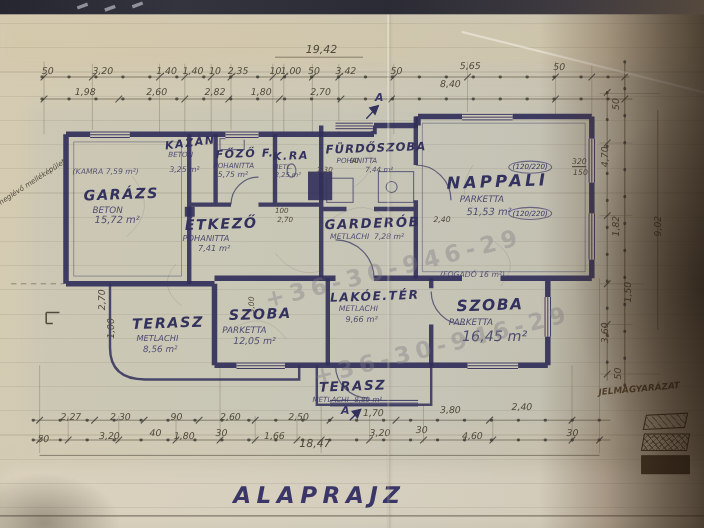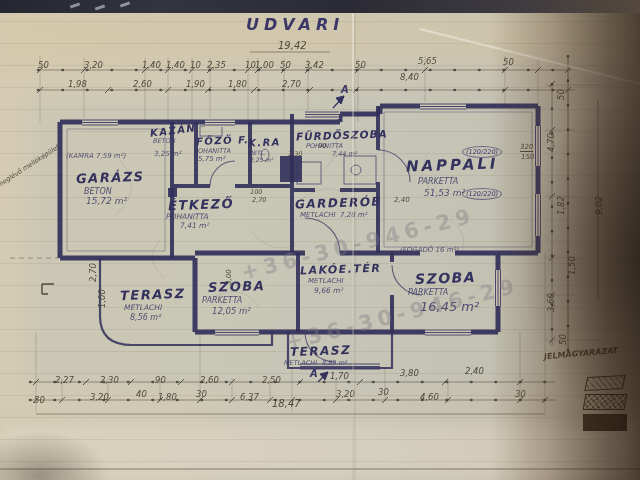--- a/index.html
+++ b/index.html
@@ -121,59 +121,58 @@
       <path stroke="#4f4a3b" fill="none" stroke-width="1.4" d="M42,284h12M42,284v10M42,294h6"></path>
     </g>
 
     <g stroke="#44403a" stroke-width="0.8" fill="none" opacity="0.15">
       <path d="M120,160q25,30 -5,55M300,200q35,-25 55,5M250,230q20,25 45,15M430,150q-20,30 10,45M210,300q30,-20 50,8M330,130q18,22 -8,40M450,220q25,18 5,40M160,240q-18,20 5,38"></path>
     </g>
     <path d="M0,469H640" stroke="rgba(70,63,50,.6)" stroke-width="1.2"></path>
     <path d="M10,258H58" stroke="#4f4a3b" stroke-width="0.8" stroke-dasharray="5 4" opacity="0.6"></path>
   </svg>
 
-  <span class="ttl" style="left:246px;top:15px;font-size:16px;letter-spacing:5px">UDVARI</span>
   <span class="s" style="left:278px;top:40px;font-size:10px">19,42</span>
 
   <span class="s" style="left:38px;top:60px">50</span>
   <span class="s" style="left:84px;top:60px">3,20</span>
   <span class="s" style="left:142px;top:60px">1,40</span>
   <span class="s" style="left:166px;top:60px">1,40</span>
   <span class="s" style="left:190px;top:60px">10</span>
   <span class="s" style="left:207px;top:60px">2,35</span>
   <span class="s" style="left:245px;top:60px">10</span>
   <span class="s" style="left:255px;top:60px">1,00</span>
   <span class="s" style="left:280px;top:60px">50</span>
   <span class="s" style="left:305px;top:60px">3,42</span>
   <span class="s" style="left:355px;top:60px">50</span>
   <span class="s" style="left:418px;top:56px">5,65</span>
   <span class="s" style="left:503px;top:57px">50</span>
 
   <span class="s" style="left:68px;top:79px">1,98</span>
   <span class="s" style="left:133px;top:79px">2,60</span>
-  <span class="s" style="left:186px;top:79px">1,90</span>
+  <span class="s" style="left:186px;top:79px">2,82</span>
   <span class="s" style="left:228px;top:79px">1,80</span>
   <span class="s" style="left:282px;top:79px">2,70</span>
   <span class="s" style="left:400px;top:72px">8,40</span>
 
   <span class="s" style="left:55px;top:375px">2,27</span>
   <span class="s" style="left:100px;top:375px">2,30</span>
   <span class="s" style="left:155px;top:375px">90</span>
   <span class="s" style="left:200px;top:375px">2,60</span>
   <span class="s" style="left:262px;top:375px">2,50</span>
   <span class="s" style="left:330px;top:371px">1,70</span>
   <span class="s" style="left:400px;top:368px">3,80</span>
   <span class="s" style="left:465px;top:366px">2,40</span>
 
   <span class="s" style="left:34px;top:395px">50</span>
   <span class="s" style="left:90px;top:392px">3,20</span>
   <span class="s" style="left:136px;top:389px">40</span>
   <span class="s" style="left:158px;top:392px">1,80</span>
   <span class="s" style="left:196px;top:389px">30</span>
-  <span class="s" style="left:240px;top:392px">6,37</span>
+  <span class="s" style="left:240px;top:392px">1,66</span>
   <span class="s" style="left:336px;top:389px">3,20</span>
   <span class="s" style="left:378px;top:387px">30</span>
   <span class="s" style="left:420px;top:392px">4,60</span>
   <span class="s" style="left:515px;top:389px">30</span>
   <span class="s" style="left:272px;top:398px;font-size:10px">18,47</span>
 
   <span class="s sv" style="left:556px;top:100px">50</span>
   <span class="s sv" style="left:546px;top:152px">4,70</span>
   <span class="s sv" style="left:556px;top:215px">1,82</span>
   <span class="s sv" style="left:567px;top:275px">1,50</span>
@@ -246,20 +245,21 @@
 
   <span class="nt" style="left:400px;top:246px">(FOGADÓ 16 m²)</span>
   <span class="rn" style="left:415px;top:270px;font-size:14px">SZOBA</span>
   <span class="rs" style="left:408px;top:288px;font-size:8px">PARKETTA</span>
   <span class="rs" style="left:420px;top:299px;font-size:13px">16,45 m²</span>
 
   <span class="rn" style="left:290px;top:344px;font-size:12px">TERASZ</span>
   <span class="rs" style="left:284px;top:359px;font-size:6.5px">METLACHI</span>
   <span class="rs" style="left:322px;top:359px;font-size:6.5px">8,89 m²</span>
 
+  <span class="ttl" style="left:212px;top:438px;font-size:21px;letter-spacing:5px">ALAPRAJZ</span>
 
   <span class="ttl" style="left:544px;top:349px;font-size:8px;color:#574733;transform:rotate(-5deg)">JELMAGYARÁZAT</span>
   <div class="lg lg1"></div>
   <div class="lg lg2"></div>
   <div class="lg lg3"></div>
 
   <span class="s" style="left:-8px;top:162px;font-size:6.5px;transform:rotate(-33deg)">meglévő melléképület</span>
 
   <span class="wm" style="left:238px;top:232px">+36-30-946-29</span>
   <span class="wm" style="left:282px;top:302px">+36-30-946-29</span>

